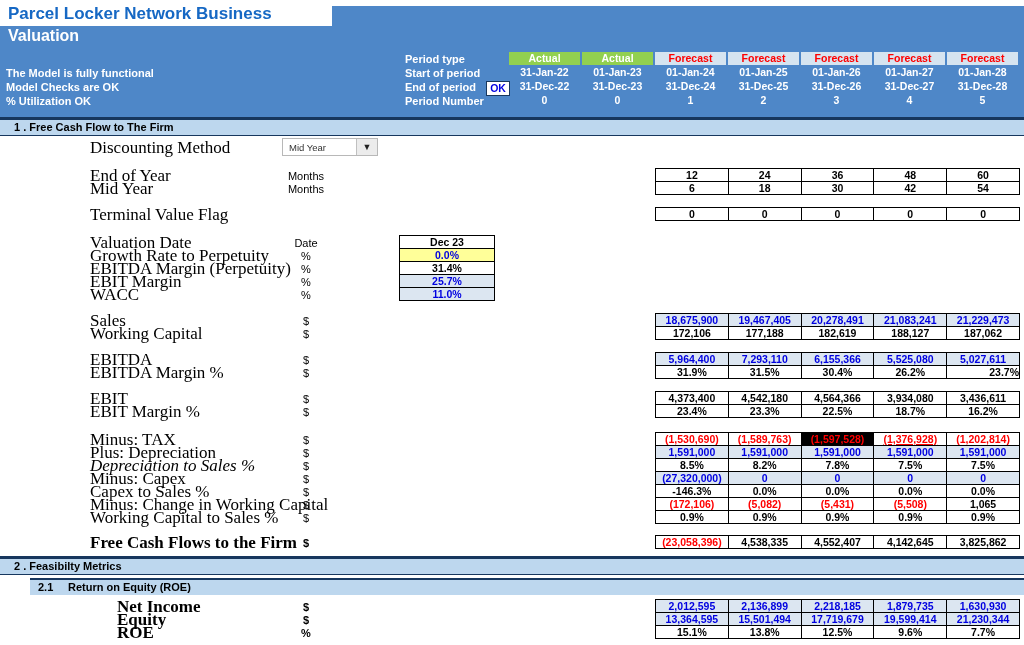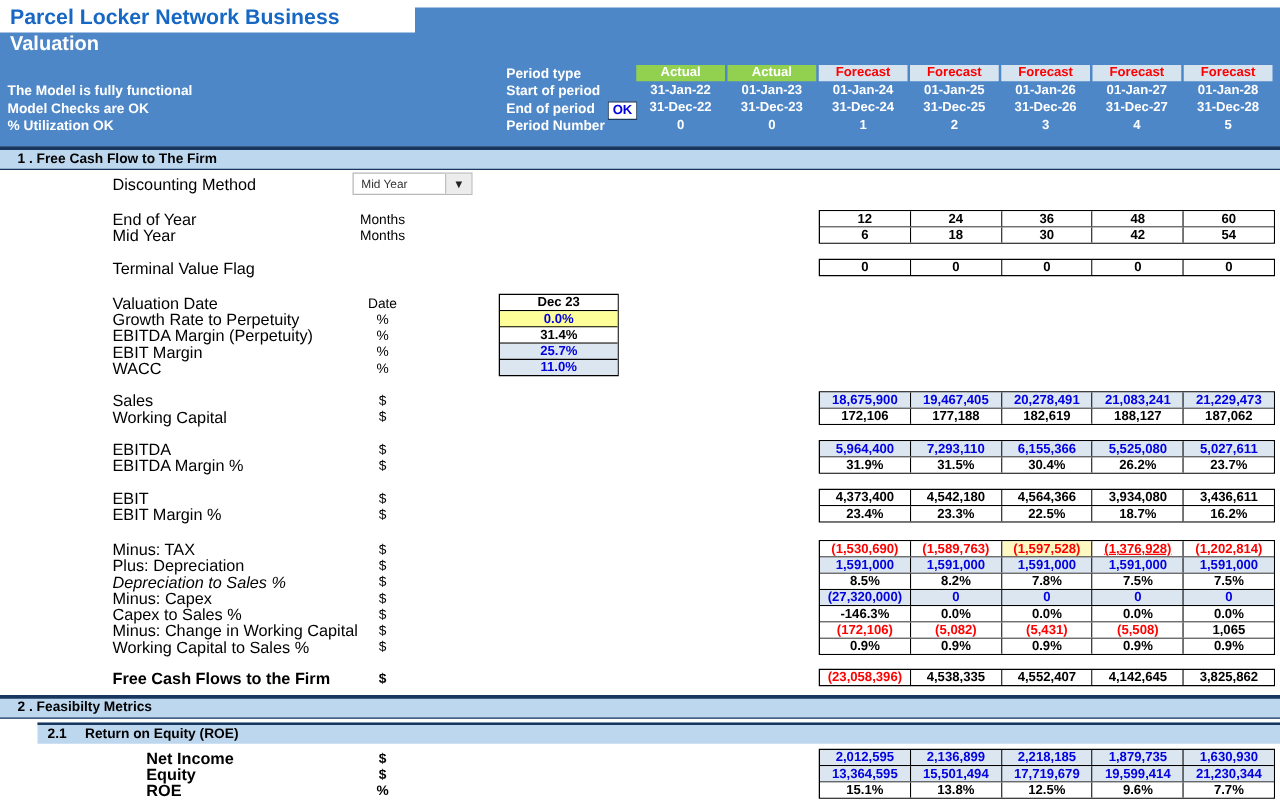--- a/index.html
+++ b/index.html
@@ -29,21 +29,21 @@
   
   .section-bar{position:absolute;left:0;width:1024px;height:15px;background:var(--section-bg);
                border-top:3px solid var(--navy);border-bottom:1px solid var(--navy);box-sizing:content-box;}
   .section-bar span{display:block;padding-left:14px;font-size:11px;font-weight:bold;color:#000;line-height:15px;}
   .subsection-bar{position:absolute;left:30px;width:994px;height:15px;background:var(--section-bg);
                border-top:2px solid var(--navy);box-sizing:content-box;}
   .subsection-bar .num{position:absolute;left:8px;font-size:11px;font-weight:bold;line-height:15px;}
   .subsection-bar .ttl{position:absolute;left:38px;font-size:11px;font-weight:bold;line-height:15px;}
 
   
-  .rlabel{position:absolute;font-size:13px;color:#000;white-space:nowrap;line-height:12px;}
+  .rlabel{position:absolute;font-size:17px;color:#000;white-space:nowrap;line-height:12px;font-family:Liberation Serif, serif;}
   .runit{position:absolute;left:285px;width:42px;text-align:center;font-size:11px;line-height:12px;}
   .grid-group{position:absolute;left:655px;width:363px;border:1.5px solid #000;background:#fff;}
   .grow{display:flex;height:12px;border-bottom:1px solid #000;}
   .grow:last-child{border-bottom:none;}
   .gcell{flex:1;border-right:1px solid #000;text-align:center;font-size:10.5px;font-weight:bold;line-height:12px;overflow:hidden;}
   .gcell:last-child{border-right:none;}
   .val-block{position:absolute;left:399px;top:235px;width:94px;border:1.5px solid #000;background:#fff;}
   .vrow{height:12px;border-bottom:1px solid #000;text-align:center;font-size:10.5px;font-weight:bold;line-height:12px;}
   .vrow:last-child{border-bottom:none;}
 
@@ -222,21 +222,21 @@
           <div class="gcell" style="background: var(--linked-bg); color: var(--blue-text);">7,293,110</div>
           <div class="gcell" style="background: var(--linked-bg); color: var(--blue-text);">6,155,366</div>
           <div class="gcell" style="background: var(--linked-bg); color: var(--blue-text);">5,525,080</div>
           <div class="gcell" style="background: var(--linked-bg); color: var(--blue-text);">5,027,611</div>
         </div>
         <div class="grow">
           <div class="gcell" style="background: rgb(255, 255, 255); color: rgb(0, 0, 0);">31.9%</div>
           <div class="gcell" style="background: rgb(255, 255, 255); color: rgb(0, 0, 0);">31.5%</div>
           <div class="gcell" style="background: rgb(255, 255, 255); color: rgb(0, 0, 0);">30.4%</div>
           <div class="gcell" style="background: rgb(255, 255, 255); color: rgb(0, 0, 0);">26.2%</div>
-          <div class="gcell" style="background: rgb(255, 255, 255); color: rgb(0, 0, 0);">23.7%</div>
+          <div class="gcell" style="background: rgb(255, 255, 255); color: rgb(0, 0, 0); text-align: right;">23.7%</div>
         </div>
       </div>
       <div class="rlabel" style="left: 90px; top: 393px;">EBIT</div>
       <div class="runit" style="top: 393px;">$</div>
       <div class="rlabel" style="left: 90px; top: 406px;">EBIT Margin %</div>
       <div class="runit" style="top: 406px;">$</div>
       <div class="grid-group" style="top: 391px;">
         <div class="grow">
           <div class="gcell" style="background: rgb(255, 255, 255); color: rgb(0, 0, 0);">4,373,400</div>
           <div class="gcell" style="background: rgb(255, 255, 255); color: rgb(0, 0, 0);">4,542,180</div>
@@ -263,21 +263,21 @@
       <div class="rlabel" style="left: 90px; top: 486px;">Capex to Sales %</div>
       <div class="runit" style="top: 486px;">$</div>
       <div class="rlabel" style="left: 90px; top: 499px;">Minus: Change in Working Capital</div>
       <div class="runit" style="top: 499px;">$</div>
       <div class="rlabel" style="left: 90px; top: 512px;">Working Capital to Sales %</div>
       <div class="runit" style="top: 512px;">$</div>
       <div class="grid-group" style="top: 432px;">
         <div class="grow">
           <div class="gcell" style="background: rgb(255, 255, 255); color: var(--red);">(1,530,690)</div>
           <div class="gcell" style="background: rgb(255, 255, 255); color: var(--red);">(1,589,763)</div>
-          <div class="gcell" style="background: #fef9c3; color: var(--red);">(1,597,528)</div>
+          <div class="gcell" style="background: #000000; color: var(--red);">(1,597,528)</div>
           <div class="gcell" style="background: rgb(255, 255, 255); color: var(--red); text-decoration: underline;">(1,376,928)</div>
           <div class="gcell" style="background: rgb(255, 255, 255); color: var(--red);">(1,202,814)</div>
         </div>
         <div class="grow">
           <div class="gcell" style="background: var(--linked-bg); color: var(--blue-text);">1,591,000</div>
           <div class="gcell" style="background: var(--linked-bg); color: var(--blue-text);">1,591,000</div>
           <div class="gcell" style="background: var(--linked-bg); color: var(--blue-text);">1,591,000</div>
           <div class="gcell" style="background: var(--linked-bg); color: var(--blue-text);">1,591,000</div>
           <div class="gcell" style="background: var(--linked-bg); color: var(--blue-text);">1,591,000</div>
         </div>

